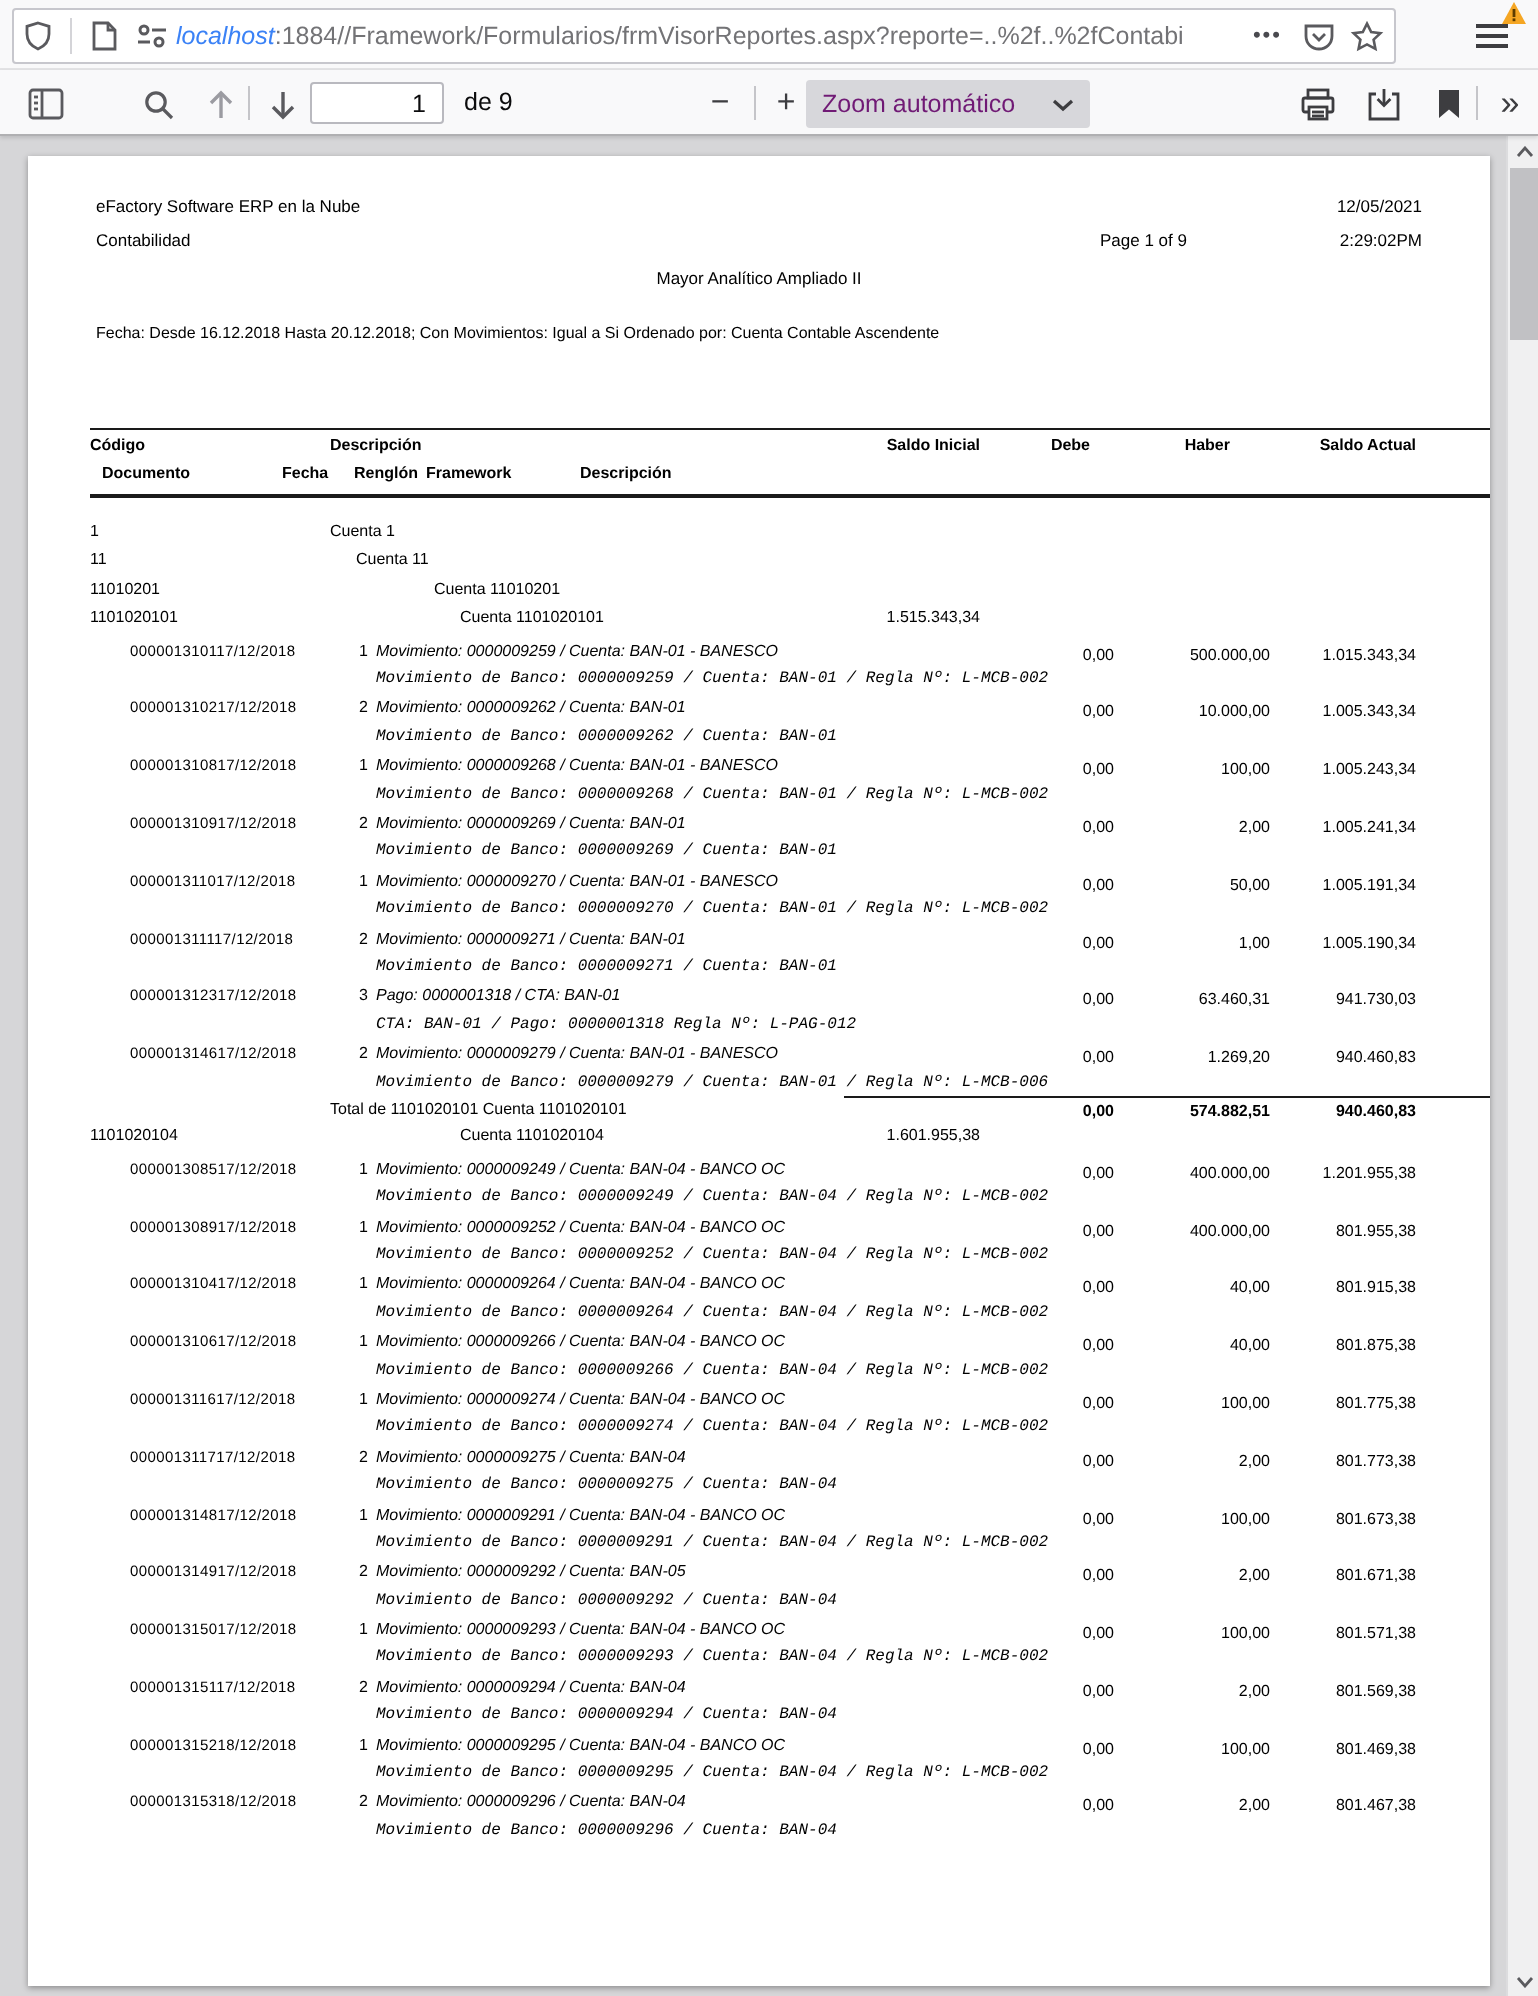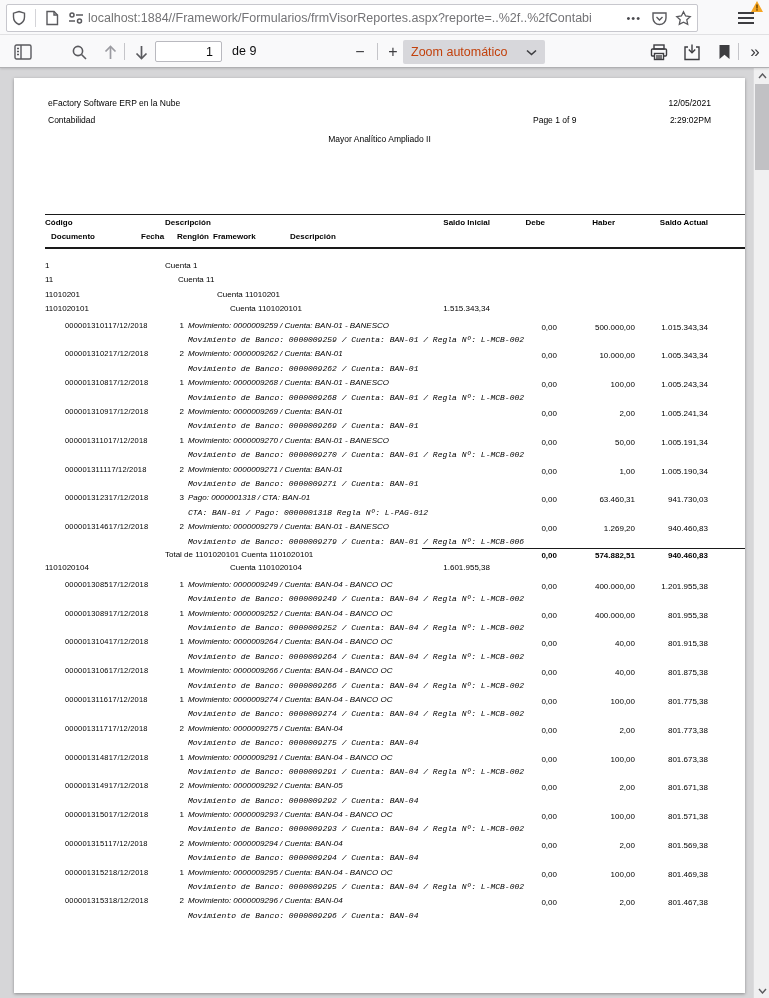--- a/index.html
+++ b/index.html
@@ -8,56 +8,56 @@
   #app { position:relative; width:769px; height:998px; }
 
   
   .urlrow { position:relative; height:35px; background:#f9f9fa; border-bottom:1px solid #e3e3e5; }
   .urlbox { position:absolute; left:6px; top:4px; width:692px; height:28px; background:#fff;
             border:1px solid #c7c7cd; border-radius:2px; display:flex; align-items:center; }
   .urlbox .sep { width:1px; height:18px; background:#d4d4d8; margin:0 4px; }
   .ic { display:inline-flex; align-items:center; justify-content:center; flex:0 0 auto; }
   .urlbox .ic { width:24px; height:24px; }
   .urltext { font-size:12.5px; color:#737376; white-space:nowrap; overflow:hidden; flex:1 1 auto; }
-  .urltext b { color:#737373; font-weight:normal; }
+  .urltext b { color:#3b82f6; font-weight:normal;font-style:italic; }
   .dots { font-size:11px; color:#4a4a4f; letter-spacing:1px; padding:0 6px; }
   .hamburger { position:absolute; right:10px; top:5px; width:26px; height:26px; }
   .badge { position:absolute; right:-4px; top:-4px; }
 
   
   .pdfbar { position:relative; height:33px; background:#f9f9fa; border-bottom:1px solid #b0b0b2;
             box-shadow:0 1px 2px rgba(0,0,0,.12); z-index:5; }
   .pdfbar .ic { position:absolute; top:4px; width:26px; height:26px; border-radius:2px; }
   .tsep { position:absolute; top:8px; width:1px; height:17px; background:#c5c5c9; }
   .pageinput { position:absolute; left:155px; top:6px; width:67px; height:21px; border:1px solid #b9b9bf;
                border-radius:2px; background:#fff; font-family:"Liberation Sans",sans-serif;
                font-size:12.5px; text-align:right; padding-right:8px; color:#0c0c0d; }
   .ofpages { position:absolute; left:232px; top:9px; font-size:12.5px; color:#0c0c0d; }
   .zoomglyph { font-size:16px; color:#3d3d40; }
   .zoomdd { position:absolute; left:403px; top:5px; width:142px; height:24px; background:#d7d7db;
-            border-radius:2px; display:flex; align-items:center; font-size:12.5px; color:#c2410c;
+            border-radius:2px; display:flex; align-items:center; font-size:12.5px; color:#701a75;
             padding:0 8px; }
   .zoomdd .lbl { flex:1 1 auto; }
 
   
   .viewer { position:relative; height:930px; background:#d6d6d8; }
   .scrollbar { position:absolute; right:0; top:0; width:16px; height:930px; background:#f0f0f1;
                border-left:1px solid #dcdcde; }
   .sb-btn { position:absolute; left:0; width:16px; height:15px; display:flex; align-items:center; justify-content:center; }
   .sb-thumb { position:absolute; left:1px; top:16px; width:14px; height:86px; background:#c1c1c4; }
 
   
   .page { position:absolute; left:14px; top:10px; width:731px; height:915px; background:#fff;
           box-shadow:0 1px 3px rgba(0,0,0,.35); color:#000; }
   .page * { position:absolute; white-space:nowrap; }
   .h85 { font-size:8.5px; }
   .rh-company { left:34px; top:20px; }
   .rh-date { right:34px; top:20px; }
   .rh-module { left:34px; top:37px; }
-  .rh-page { left:519px; top:37px; }
+  .rh-page { left:536px; top:37px; }
   .rh-time { right:34px; top:37px; }
   .rh-title { left:0; right:0; top:56px; text-align:center; font-size:8.5px; }
   .rh-filters { left:34px; top:84px; font-size:8px; }
 
   .thead-topline { left:31px; right:0; top:136px; height:1px; background:#1a1a1a; }
   .thead-botline { left:31px; right:0; top:169px; height:2px; background:#1a1a1a; }
   .th { font-size:8px; font-weight:bold; }
   .th1 { top:140px; } .th2 { top:154px; }
   .c-codigo { left:31px; } .c-desc { left:151px; }
   .c-si { right:255px; } .c-debe { right:200px; } .c-haber { right:130px; } .c-sa { right:37px; }
@@ -215,20 +215,21 @@
 
   <div class="viewer">
 
     <div class="page">
       <span class="h85 rh-company">eFactory Software ERP en la Nube</span>
       <span class="h85 rh-date">12/05/2021</span>
       <span class="h85 rh-module">Contabilidad</span>
       <span class="h85 rh-page">Page 1 of 9</span>
       <span class="h85 rh-time">2:29:02PM</span>
       <div class="rh-title">Mayor Analítico Ampliado II</div>
+      <span class="rh-filters">Fecha: Desde 16.12.2018  Hasta 20.12.2018; Con Movimientos: Igual a Si Ordenado por: Cuenta Contable Ascendente</span>
 
       <div class="thead-topline"></div>
       <span class="th th1 c-codigo">Código</span>
       <span class="th th1 c-desc">Descripción</span>
       <span class="th th1 c-si">Saldo Inicial</span>
       <span class="th th1 c-debe">Debe</span>
       <span class="th th1 c-haber">Haber</span>
       <span class="th th1 c-sa">Saldo Actual</span>
       <span class="th th2 c-docu">Documento</span>
       <span class="th th2 c-fecha">Fecha</span>

